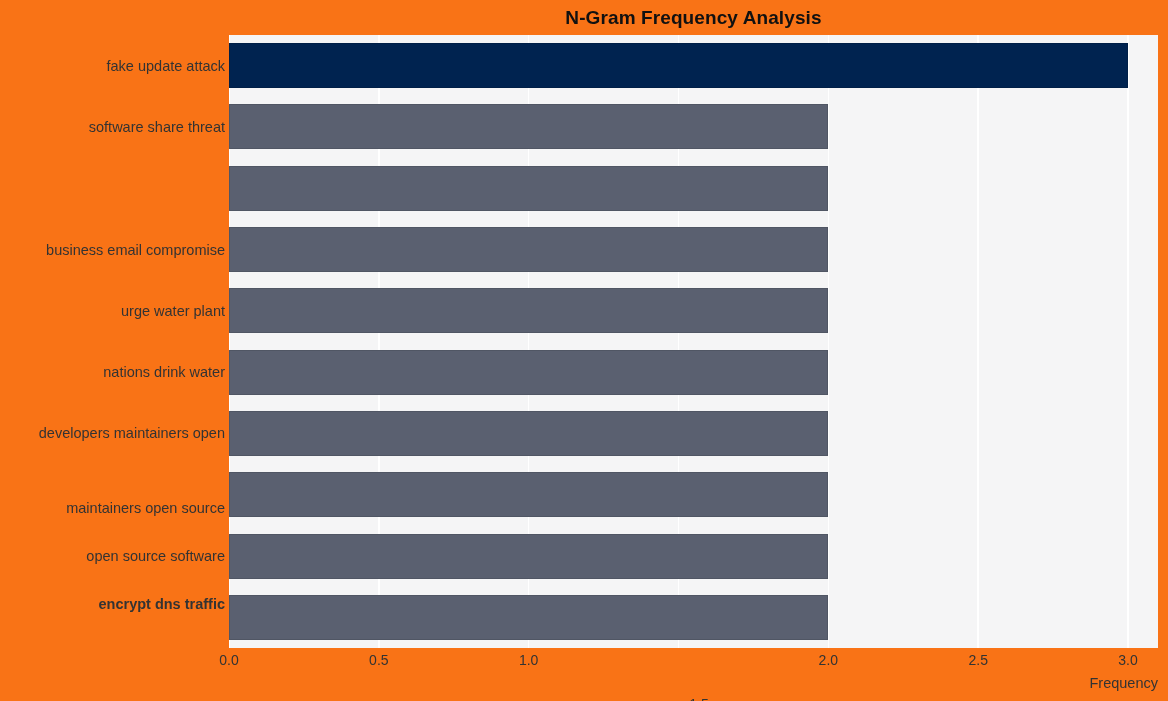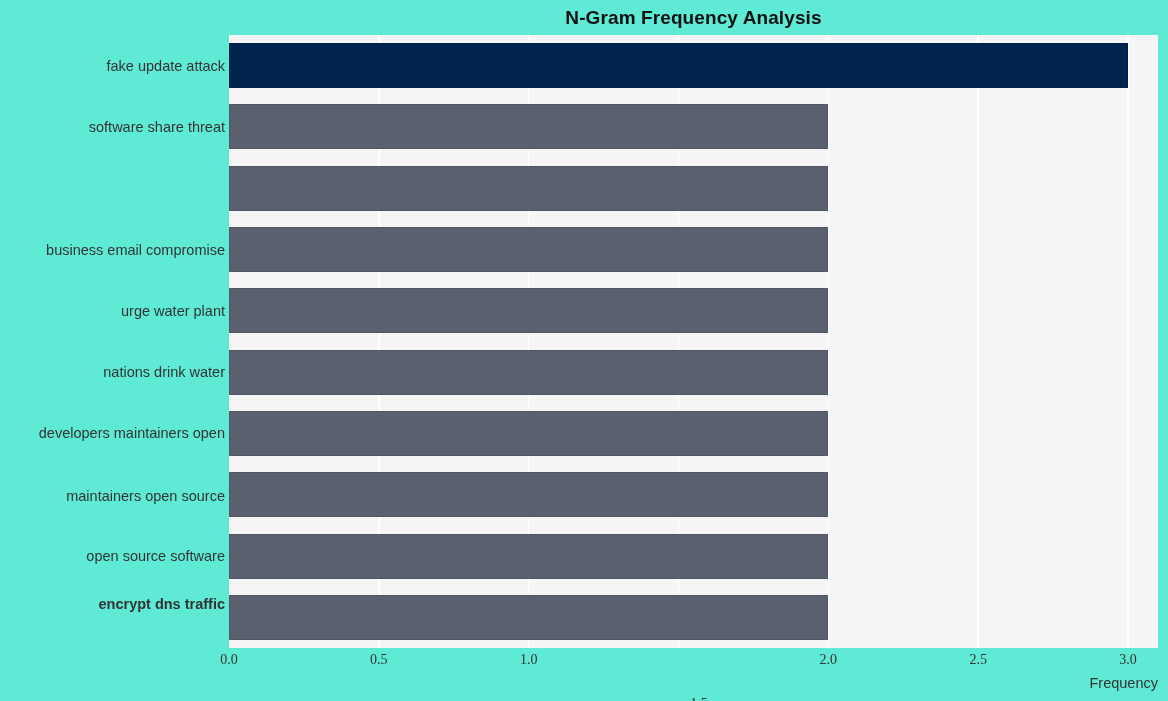--- a/index.html
+++ b/index.html
@@ -70,21 +70,20 @@
     color: #333333;
     line-height: 18px;
     white-space: nowrap;
   }
   #x-ticks {
     position: absolute;
     left: 229px;
     top: 650px;
     width: 929px;
     height: 22px;
-    font-family: Liberation Serif, serif;
   }
   .x-tick {
     position: absolute;
     top: 0;
     transform: translateX(-50%);
     font-size: 14px;
     color: #333333;
     line-height: 20px;
     white-space: nowrap;
   }
@@ -95,21 +94,21 @@
     width: 929px;
     text-align: right;
     font-size: 14.5px;
     color: #333333;
     line-height: 20px;
   }
 </style>
 </head>
 <body>
 
-<div id="figure" style="background: #5eead4;">
+<div id="figure" style="background: #f97316;">
 
   <div id="chart-title">N-Gram Frequency Analysis</div>
 
   <div id="plot-area" style="background: rgb(245, 245, 246);">
     <div id="gridlines">
         <div class="gridline-v" style="left: -0.8px; background: rgb(255, 255, 255);"></div>
         <div class="gridline-v" style="left: 149.039px; background: rgb(255, 255, 255);"></div>
         <div class="gridline-v" style="left: 298.877px; background: rgb(255, 255, 255);"></div>
         <div class="gridline-v" style="left: 448.716px; background: rgb(255, 255, 255);"></div>
         <div class="gridline-v" style="left: 598.555px; background: rgb(255, 255, 255);"></div>
@@ -150,21 +149,21 @@
       </div>
   </div>
 
   <div id="y-labels">
       <div class="y-label" style="top: 21.65px;">fake update attack</div>
       <div class="y-label" style="top: 82.95px;">software share threat</div>
       <div class="y-label" style="top: 205.55px;">business email compromise</div>
       <div class="y-label" style="top: 266.85px; text-align: right;">urge water plant</div>
       <div class="y-label" style="top: 389.45px;">developers maintainers open</div>
       <div class="y-label" style="top: 328.15px;">nations drink water</div>
-      <div class="y-label" style="top: 452px;">maintainers open source</div>
+      <div class="y-label" style="top: 464px;">maintainers open source</div>
       <div class="y-label" style="top: 512.05px;">open source software</div>
       <div class="y-label" style="top: 560px; font-weight: bold;">encrypt dns traffic</div>
     </div>
 
   <div id="x-ticks">
       <div class="x-tick" style="left: 0px;">0.0</div>
       <div class="x-tick" style="left: 149.839px;">0.5</div>
       <div class="x-tick" style="left: 299.677px;">1.0</div>
       <div class="x-tick" style="left: 470px; margin-top: 44px;">1.5</div>
       <div class="x-tick" style="left: 599.355px;">2.0</div>

